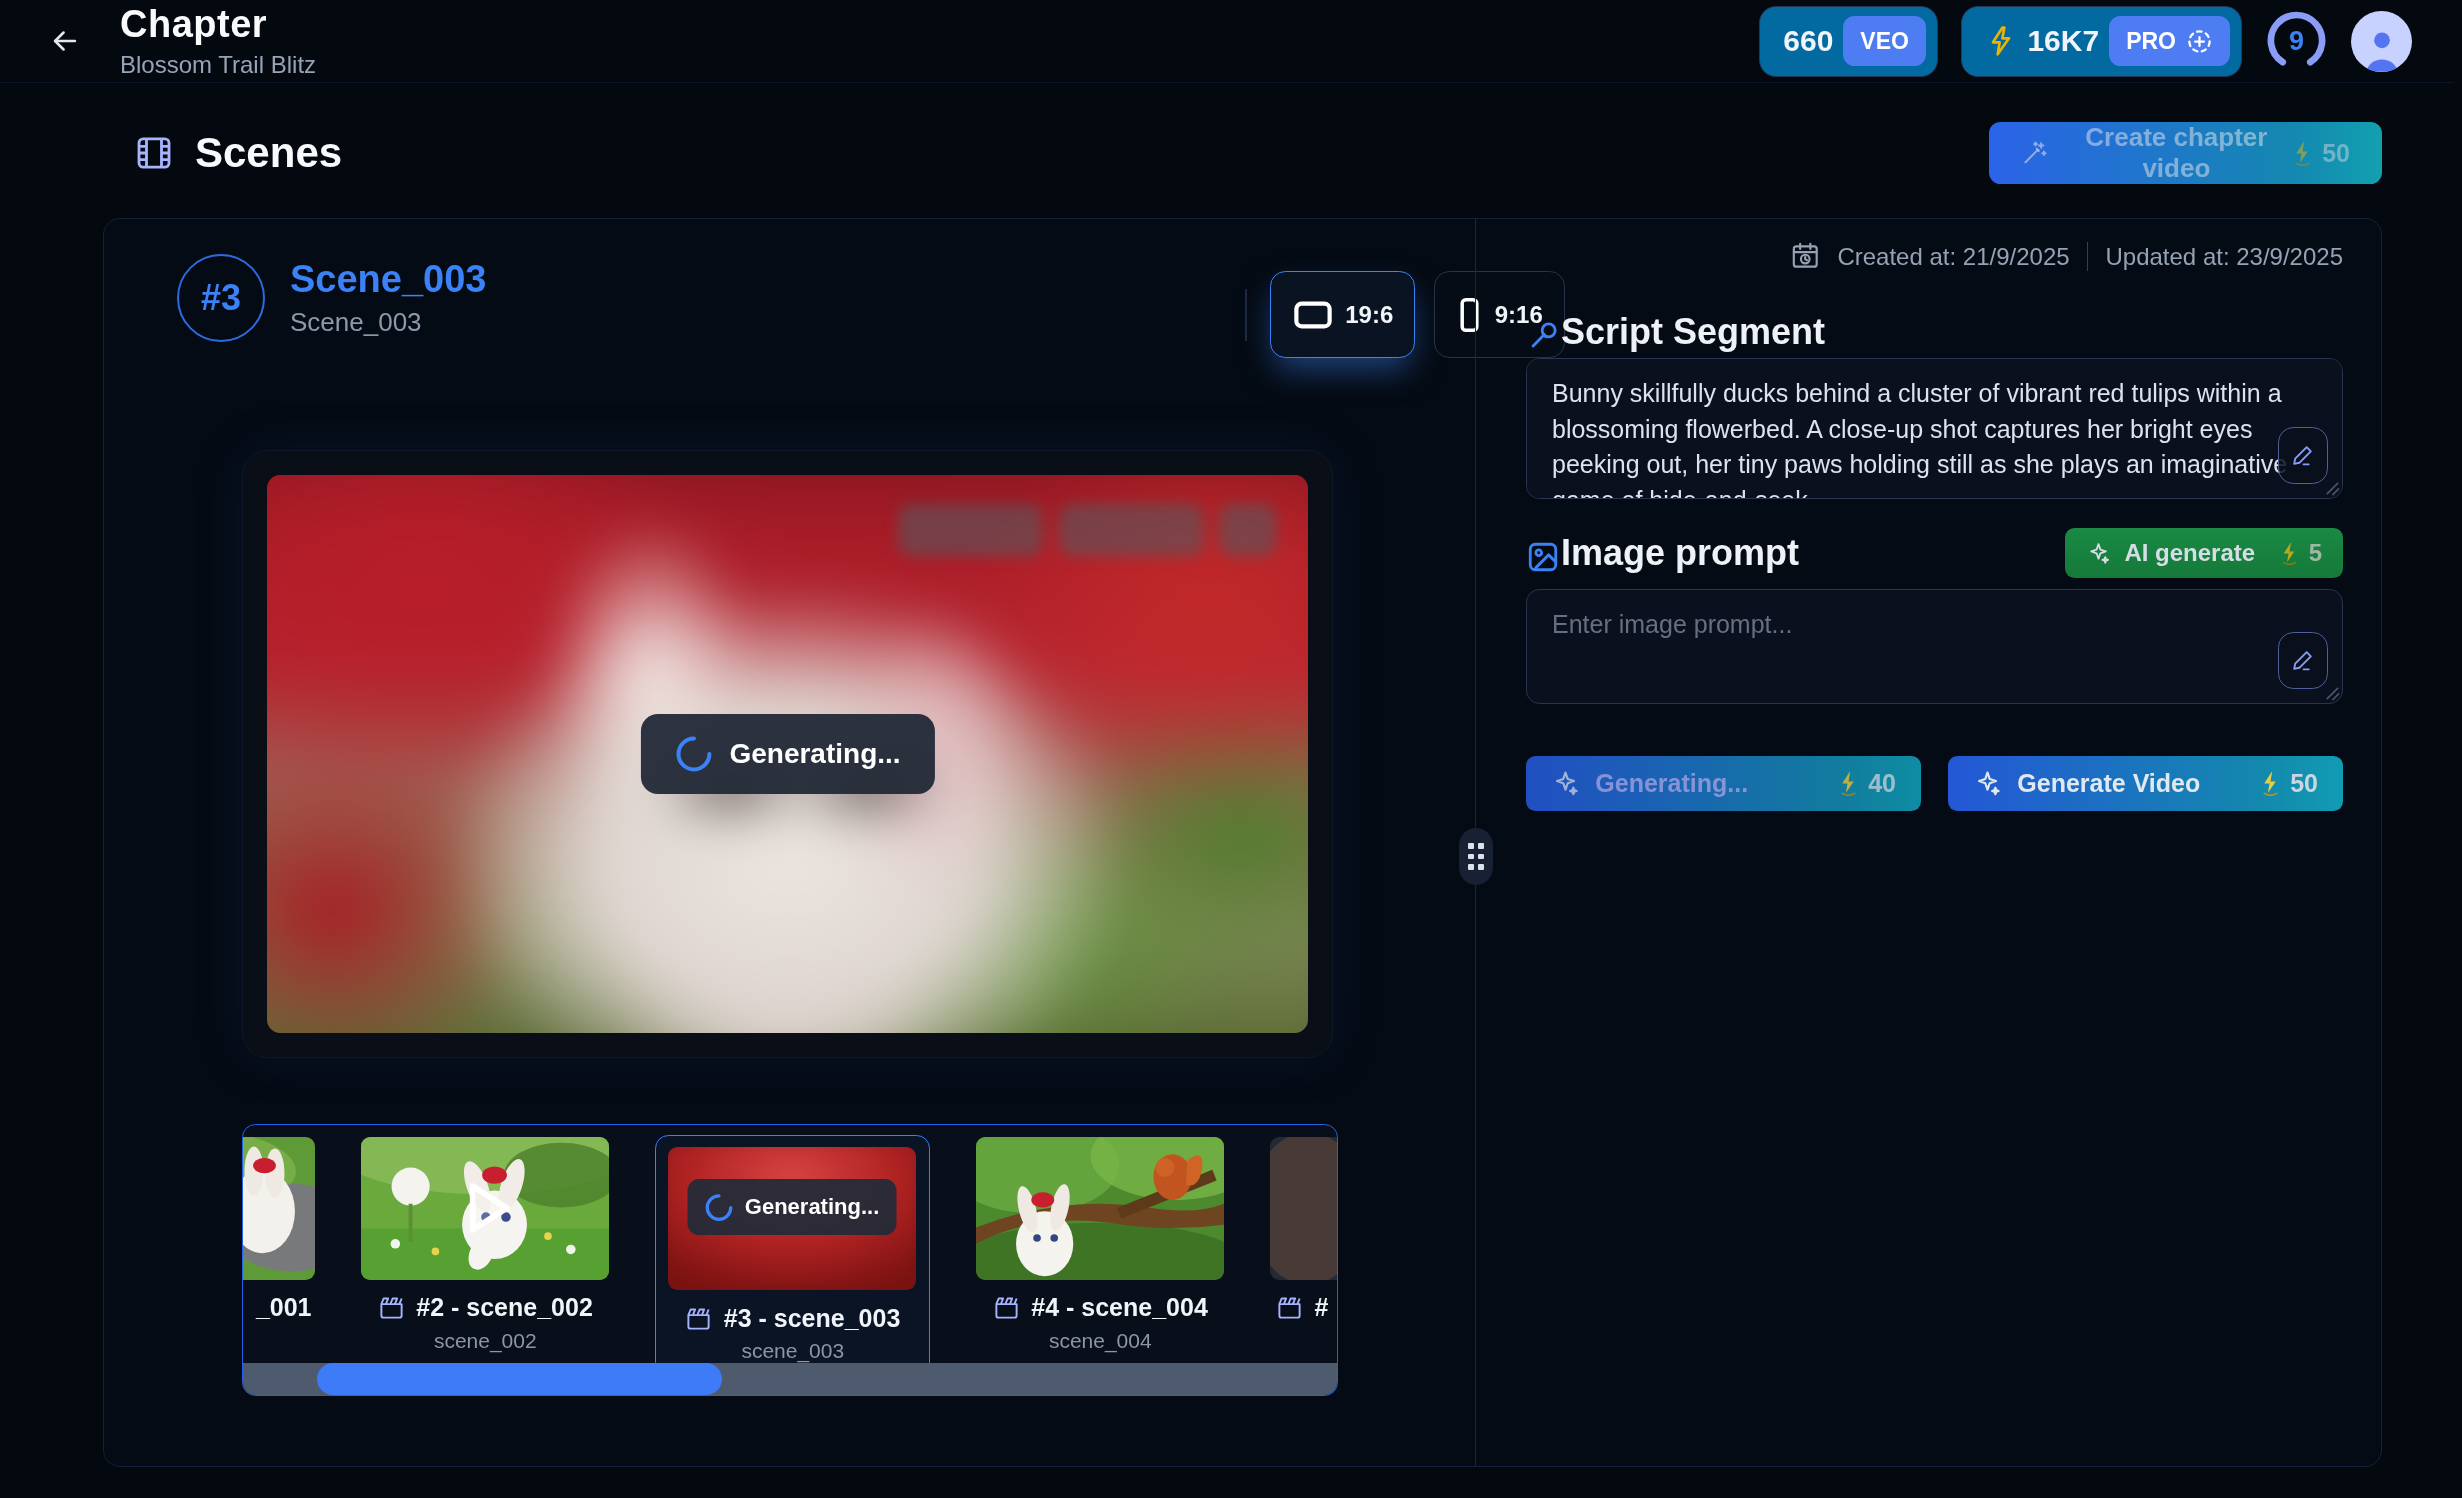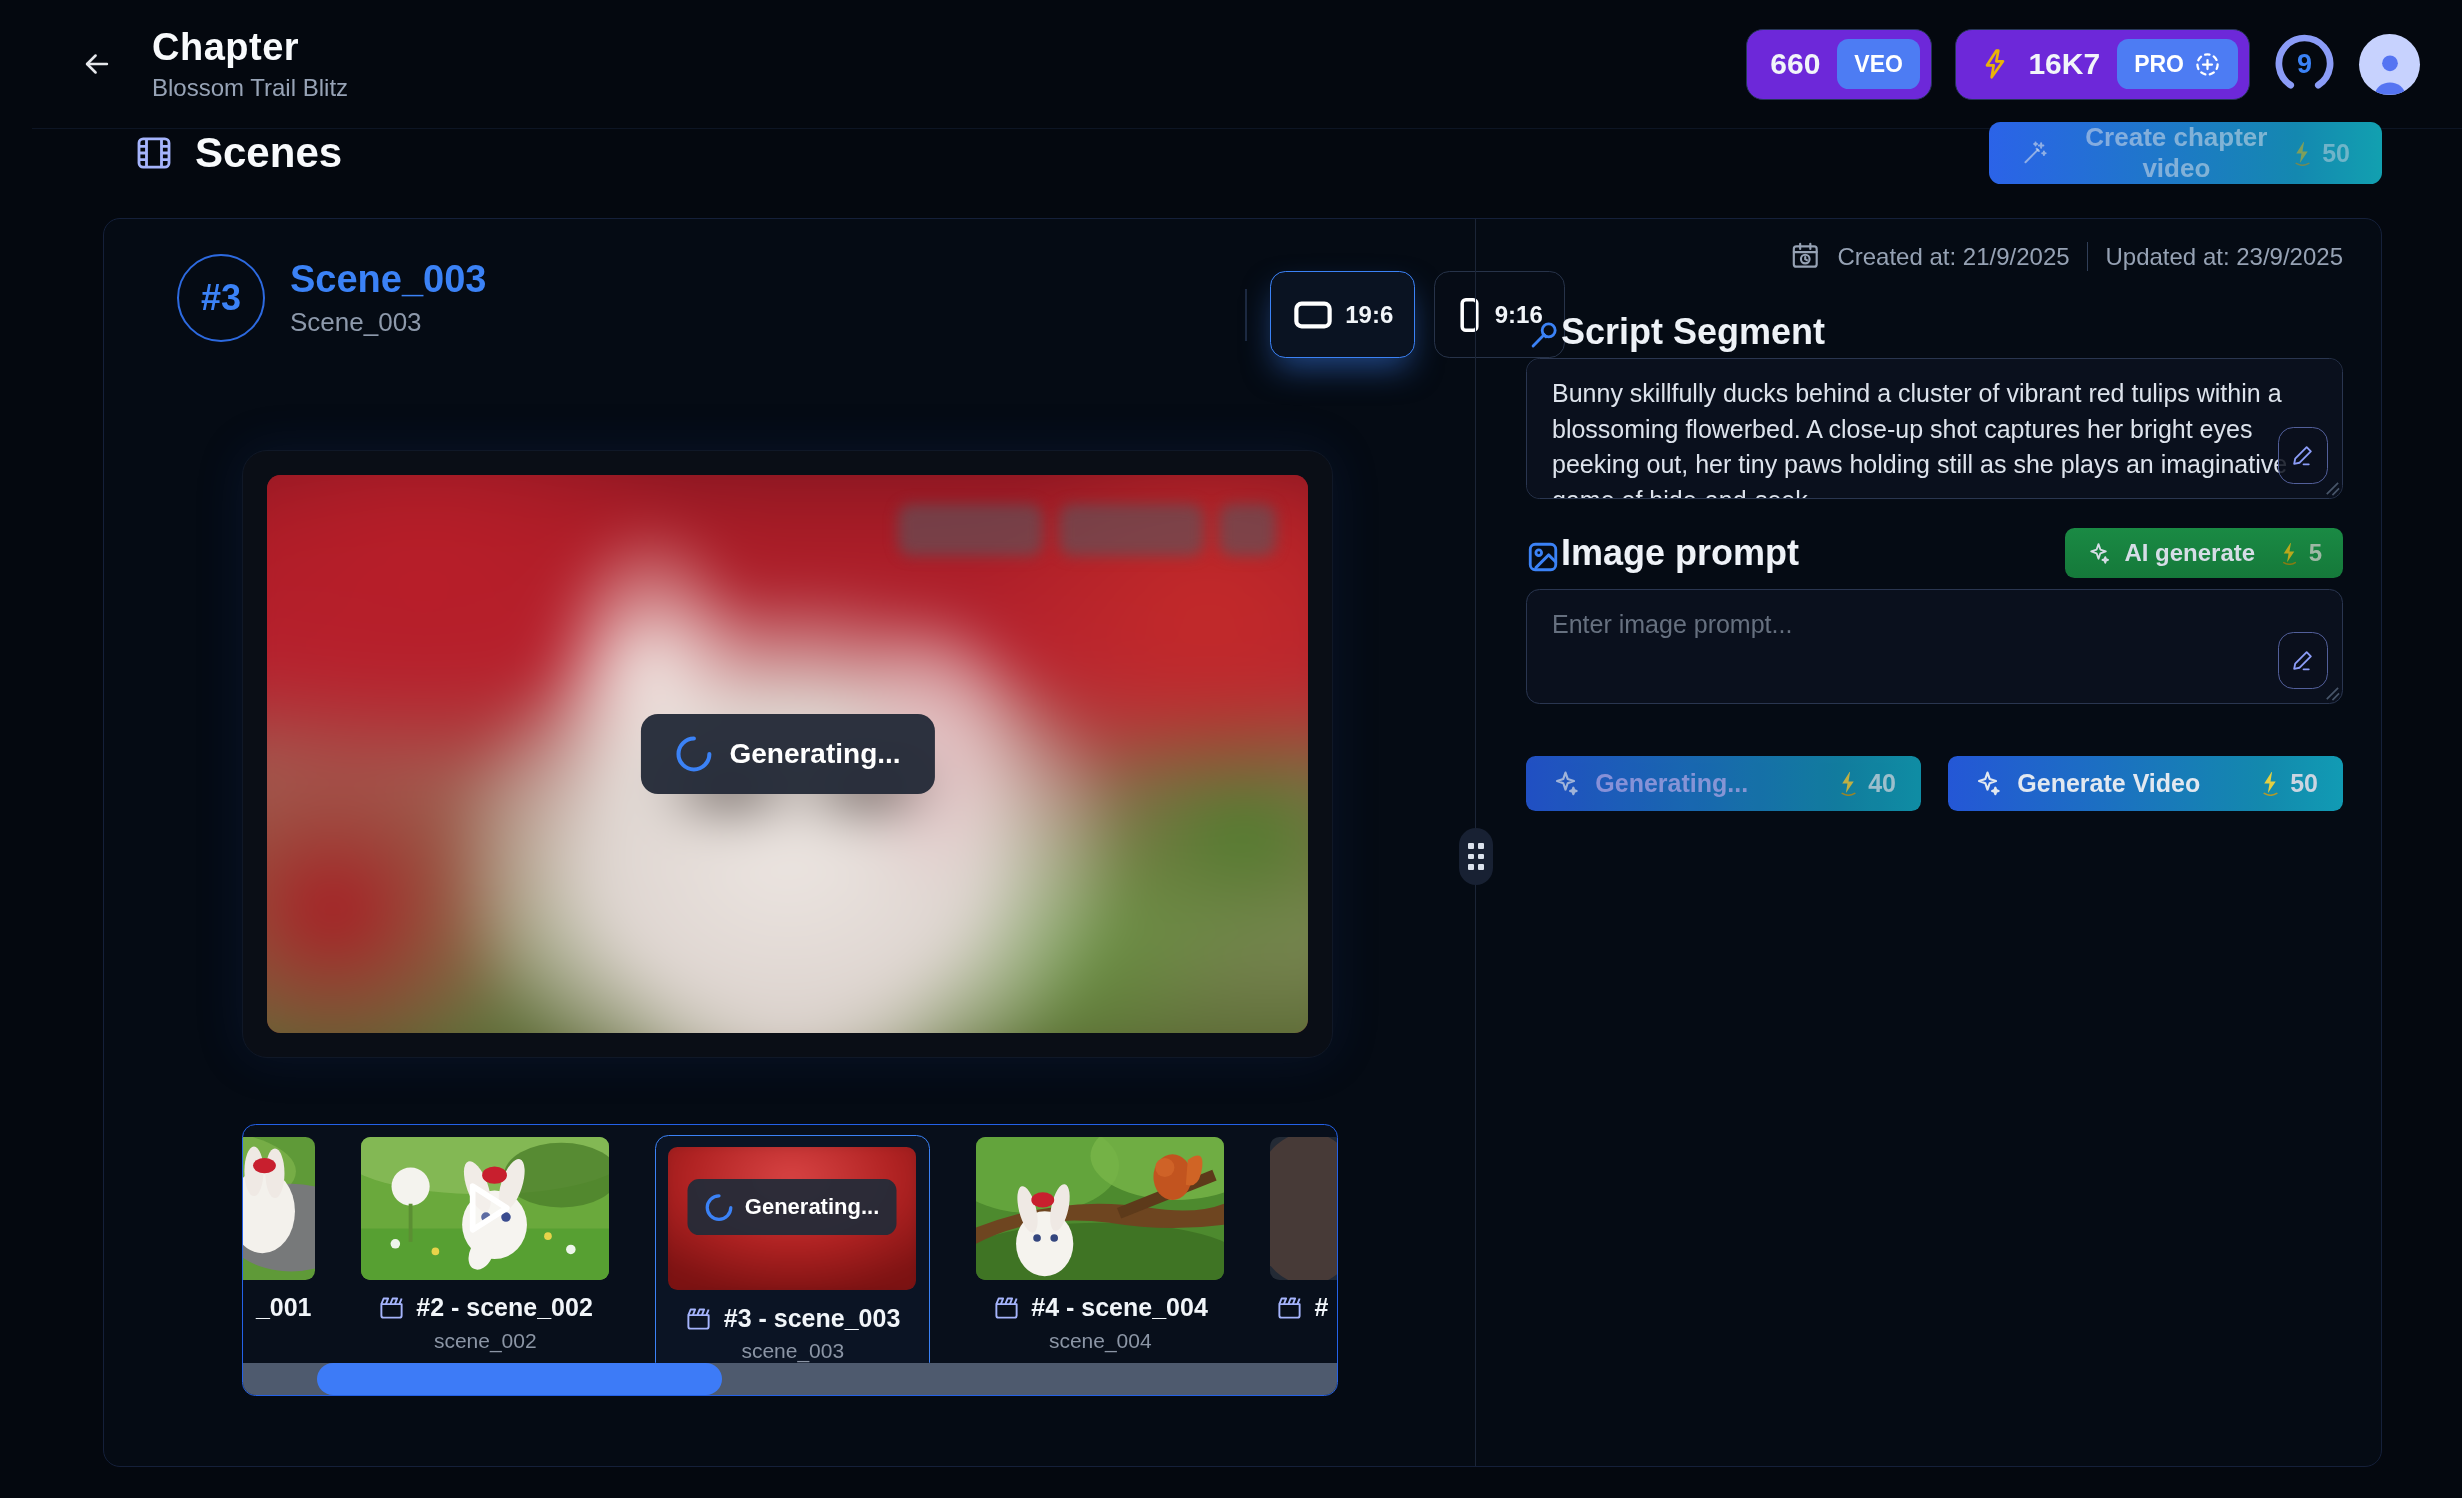--- a/index.html
+++ b/index.html
@@ -1,29 +1,29 @@
 <!DOCTYPE html>
 <html><head>
 <meta charset="utf-8">
 <style>
   * { box-sizing: border-box; margin: 0; padding: 0; }
   body { background:#02060c; font-family:"Liberation Sans","DejaVu Sans",sans-serif; }
   .screen { position:relative; width:2462px; height:1498px; background:#04080f; color:#e5e7eb; overflow:hidden; }
 
   
-  .app-header { position:absolute; top:0; left:0; right:0; height:129px; display:flex; align-items:center;
-    padding:0 42px 0 38px; gap:29px; border-bottom:1px solid #0d1524; background:#04080f;margin-left:32px; }
+  .app-header { position:absolute; top:0; left:0; right:8px; height:83px; display:flex; align-items:center;
+    padding:0 42px 0 38px; gap:29px; border-bottom:1px solid #0d1524; background:#04080f; }
   .back-btn { width:53px; height:53px; border:none; background:transparent; border-radius:11.5px; display:flex;
     align-items:center; justify-content:center; cursor:pointer; }
   .title-block { display:flex; flex-direction:column; gap:5.7px; }
   .page-title { font-size:38px; font-weight:800; color:#f8fafc; letter-spacing:0.5px; }
   .page-subtitle { font-size:24px; color:#97a3b6; }
   .hdr-right { margin-left:auto; display:flex; align-items:center; gap:23px; }
-  .badge-group { display:flex; align-items:center; gap:17px; border:1.9px solid #263657; border-radius:17px;
-    padding:9.5px 11.5px 9.5px 23px; background:#6d28d9; }
+  .badge-group { display:flex; align-items:center; gap:10px; border:1.9px solid #263657; border-radius:17px;
+    padding:9.5px 11.5px 9.5px 23px; background:#0369a1; }
   .badge-value { font-size:30px; font-weight:800; color:#f1f5f9; }
   .pill { background:#4d7cf3; border:none; color:#fff; font-weight:700; font-size:23px; border-radius:11.5px;
     padding:11.5px 17px; display:flex; align-items:center; gap:9.5px; cursor:pointer; font-family:inherit; }
   .gauge { position:relative; width:63px; height:63px; display:flex; align-items:center; justify-content:center; cursor:pointer; }
   .gauge svg { position:absolute; inset:0; }
   .gauge-value { font-size:27px; font-weight:800; color:#3b82f6; }
   .avatar { width:61px; height:61px; border-radius:50%; background:#c7d2fe; display:flex; align-items:flex-end;
     justify-content:center; overflow:hidden; cursor:pointer; }
 
   

